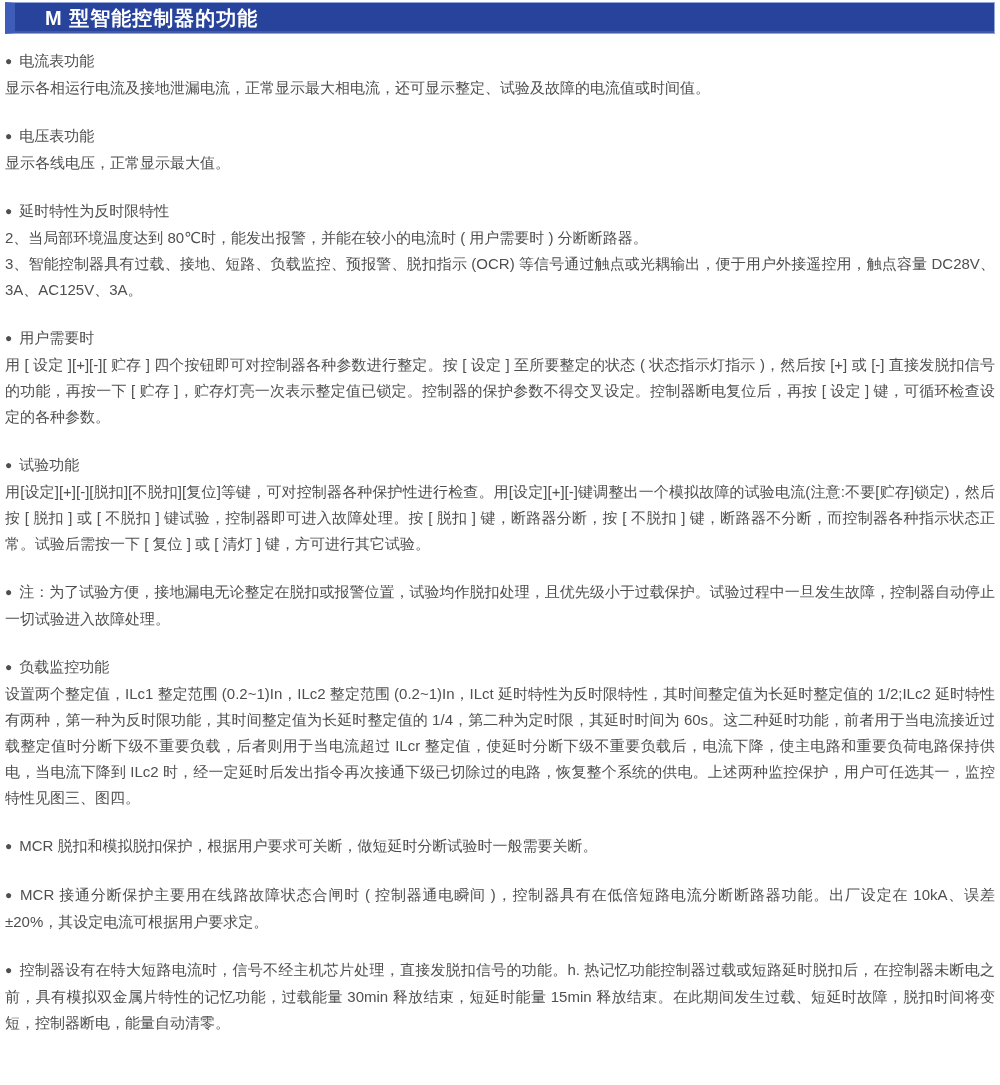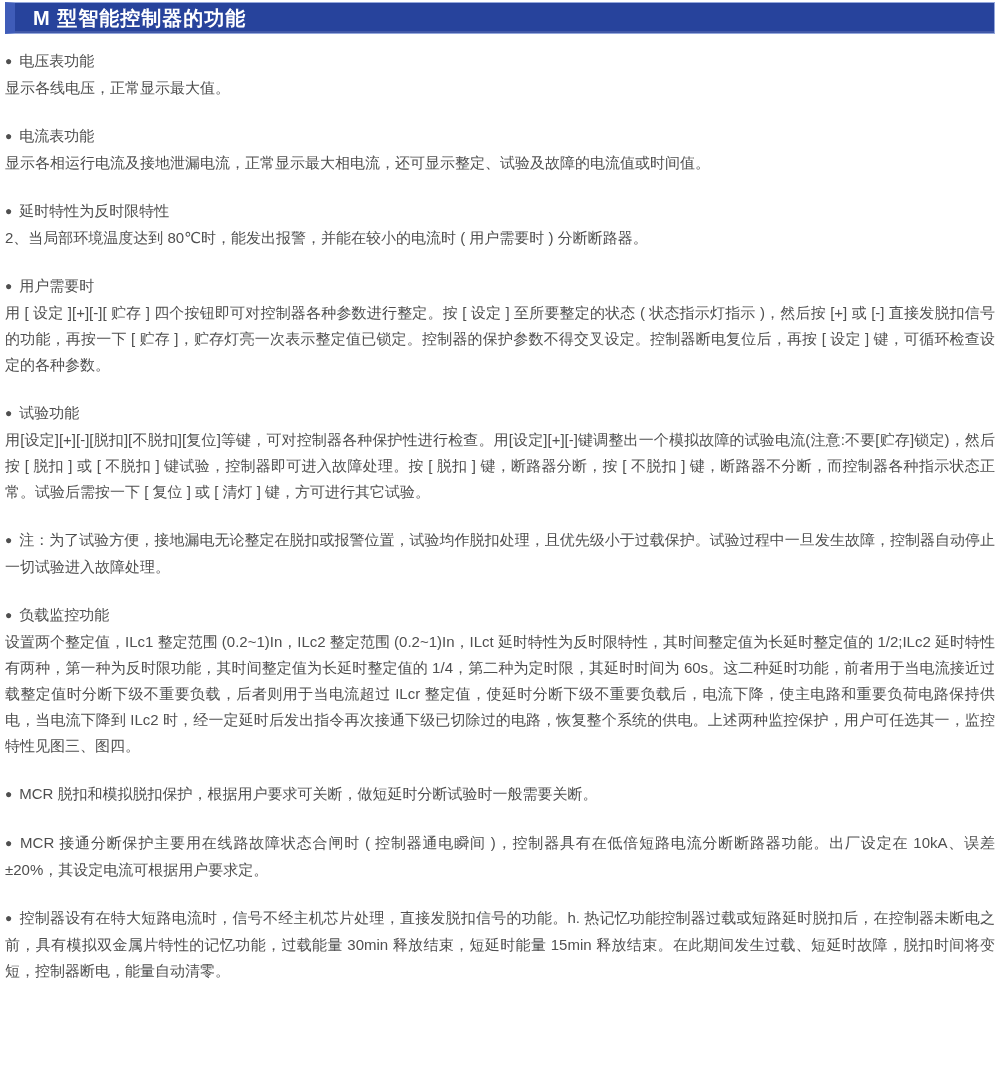--- a/index.html
+++ b/index.html
@@ -30,21 +30,21 @@
     box-shadow:inset 0 -2px 0 rgba(255,255,255,0.12);
     display:flex;
     align-items:center;
     margin-bottom:14px;
   }
   .title-text{
     color:var(--title-text);
     font-size:20px;
     font-weight:bold;
     letter-spacing:1px;
-    padding-left:18px;
+    padding-left:30px;
     line-height:1;
   }
   .section{
     margin:0 0 22px 0;
   }
   .section:last-child{margin-bottom:0;}
   .heading{
     font-size:15px;
     line-height:26px;
     color:var(--text);
@@ -66,30 +66,31 @@
 </style>
 </head>
 <body>
 
 <div class="page">
   <div class="title-bar">
     <span class="title-text">M 型智能控制器的功能</span>
   </div>
   <div>
       <div class="section">
+        <div class="heading"><span class="bullet">●</span><span>电流表功能</span></div>
+        <p>显示各相运行电流及接地泄漏电流，正常显示最大相电流，还可显示整定、试验及故障的电流值或时间值。</p>
+      </div>
+      <div class="section">
         <div class="heading"><span class="bullet">●</span><span>电压表功能</span></div>
         <p>显示各线电压，正常显示最大值。</p>
       </div>
       <div class="section">
-        <div class="heading"><span class="bullet">●</span><span>电流表功能</span></div>
-        <p>显示各相运行电流及接地泄漏电流，正常显示最大相电流，还可显示整定、试验及故障的电流值或时间值。</p>
-      </div>
-      <div class="section">
         <div class="heading"><span class="bullet">●</span><span>延时特性为反时限特性</span></div>
         <p>2、当局部环境温度达到 80℃时，能发出报警，并能在较小的电流时 ( 用户需要时 ) 分断断路器。</p>
+        <p>3、智能控制器具有过载、接地、短路、负载监控、预报警、脱扣指示 (OCR) 等信号通过触点或光耦输出，便于用户外接遥控用，触点容量 DC28V、3A、AC125V、3A。</p>
       </div>
       <div class="section">
         <div class="heading"><span class="bullet">●</span><span>用户需要时</span></div>
         <p>用 [ 设定 ][+][-][ 贮存 ] 四个按钮即可对控制器各种参数进行整定。按 [ 设定 ] 至所要整定的状态 ( 状态指示灯指示 )，然后按 [+] 或 [-] 直接发脱扣信号的功能，再按一下 [ 贮存 ]，贮存灯亮一次表示整定值已锁定。控制器的保护参数不得交叉设定。控制器断电复位后，再按 [ 设定 ] 键，可循环检查设定的各种参数。</p>
       </div>
       <div class="section">
         <div class="heading"><span class="bullet">●</span><span>试验功能</span></div>
         <p>用[设定][+][-][脱扣][不脱扣][复位]等键，可对控制器各种保护性进行检查。用[设定][+][-]键调整出一个模拟故障的试验电流(注意:不要[贮存]锁定)，然后按 [ 脱扣 ] 或 [ 不脱扣 ] 键试验，控制器即可进入故障处理。按 [ 脱扣 ] 键，断路器分断，按 [ 不脱扣 ] 键，断路器不分断，而控制器各种指示状态正常。试验后需按一下 [ 复位 ] 或 [ 清灯 ] 键，方可进行其它试验。</p>
       </div>
       <div class="section">

